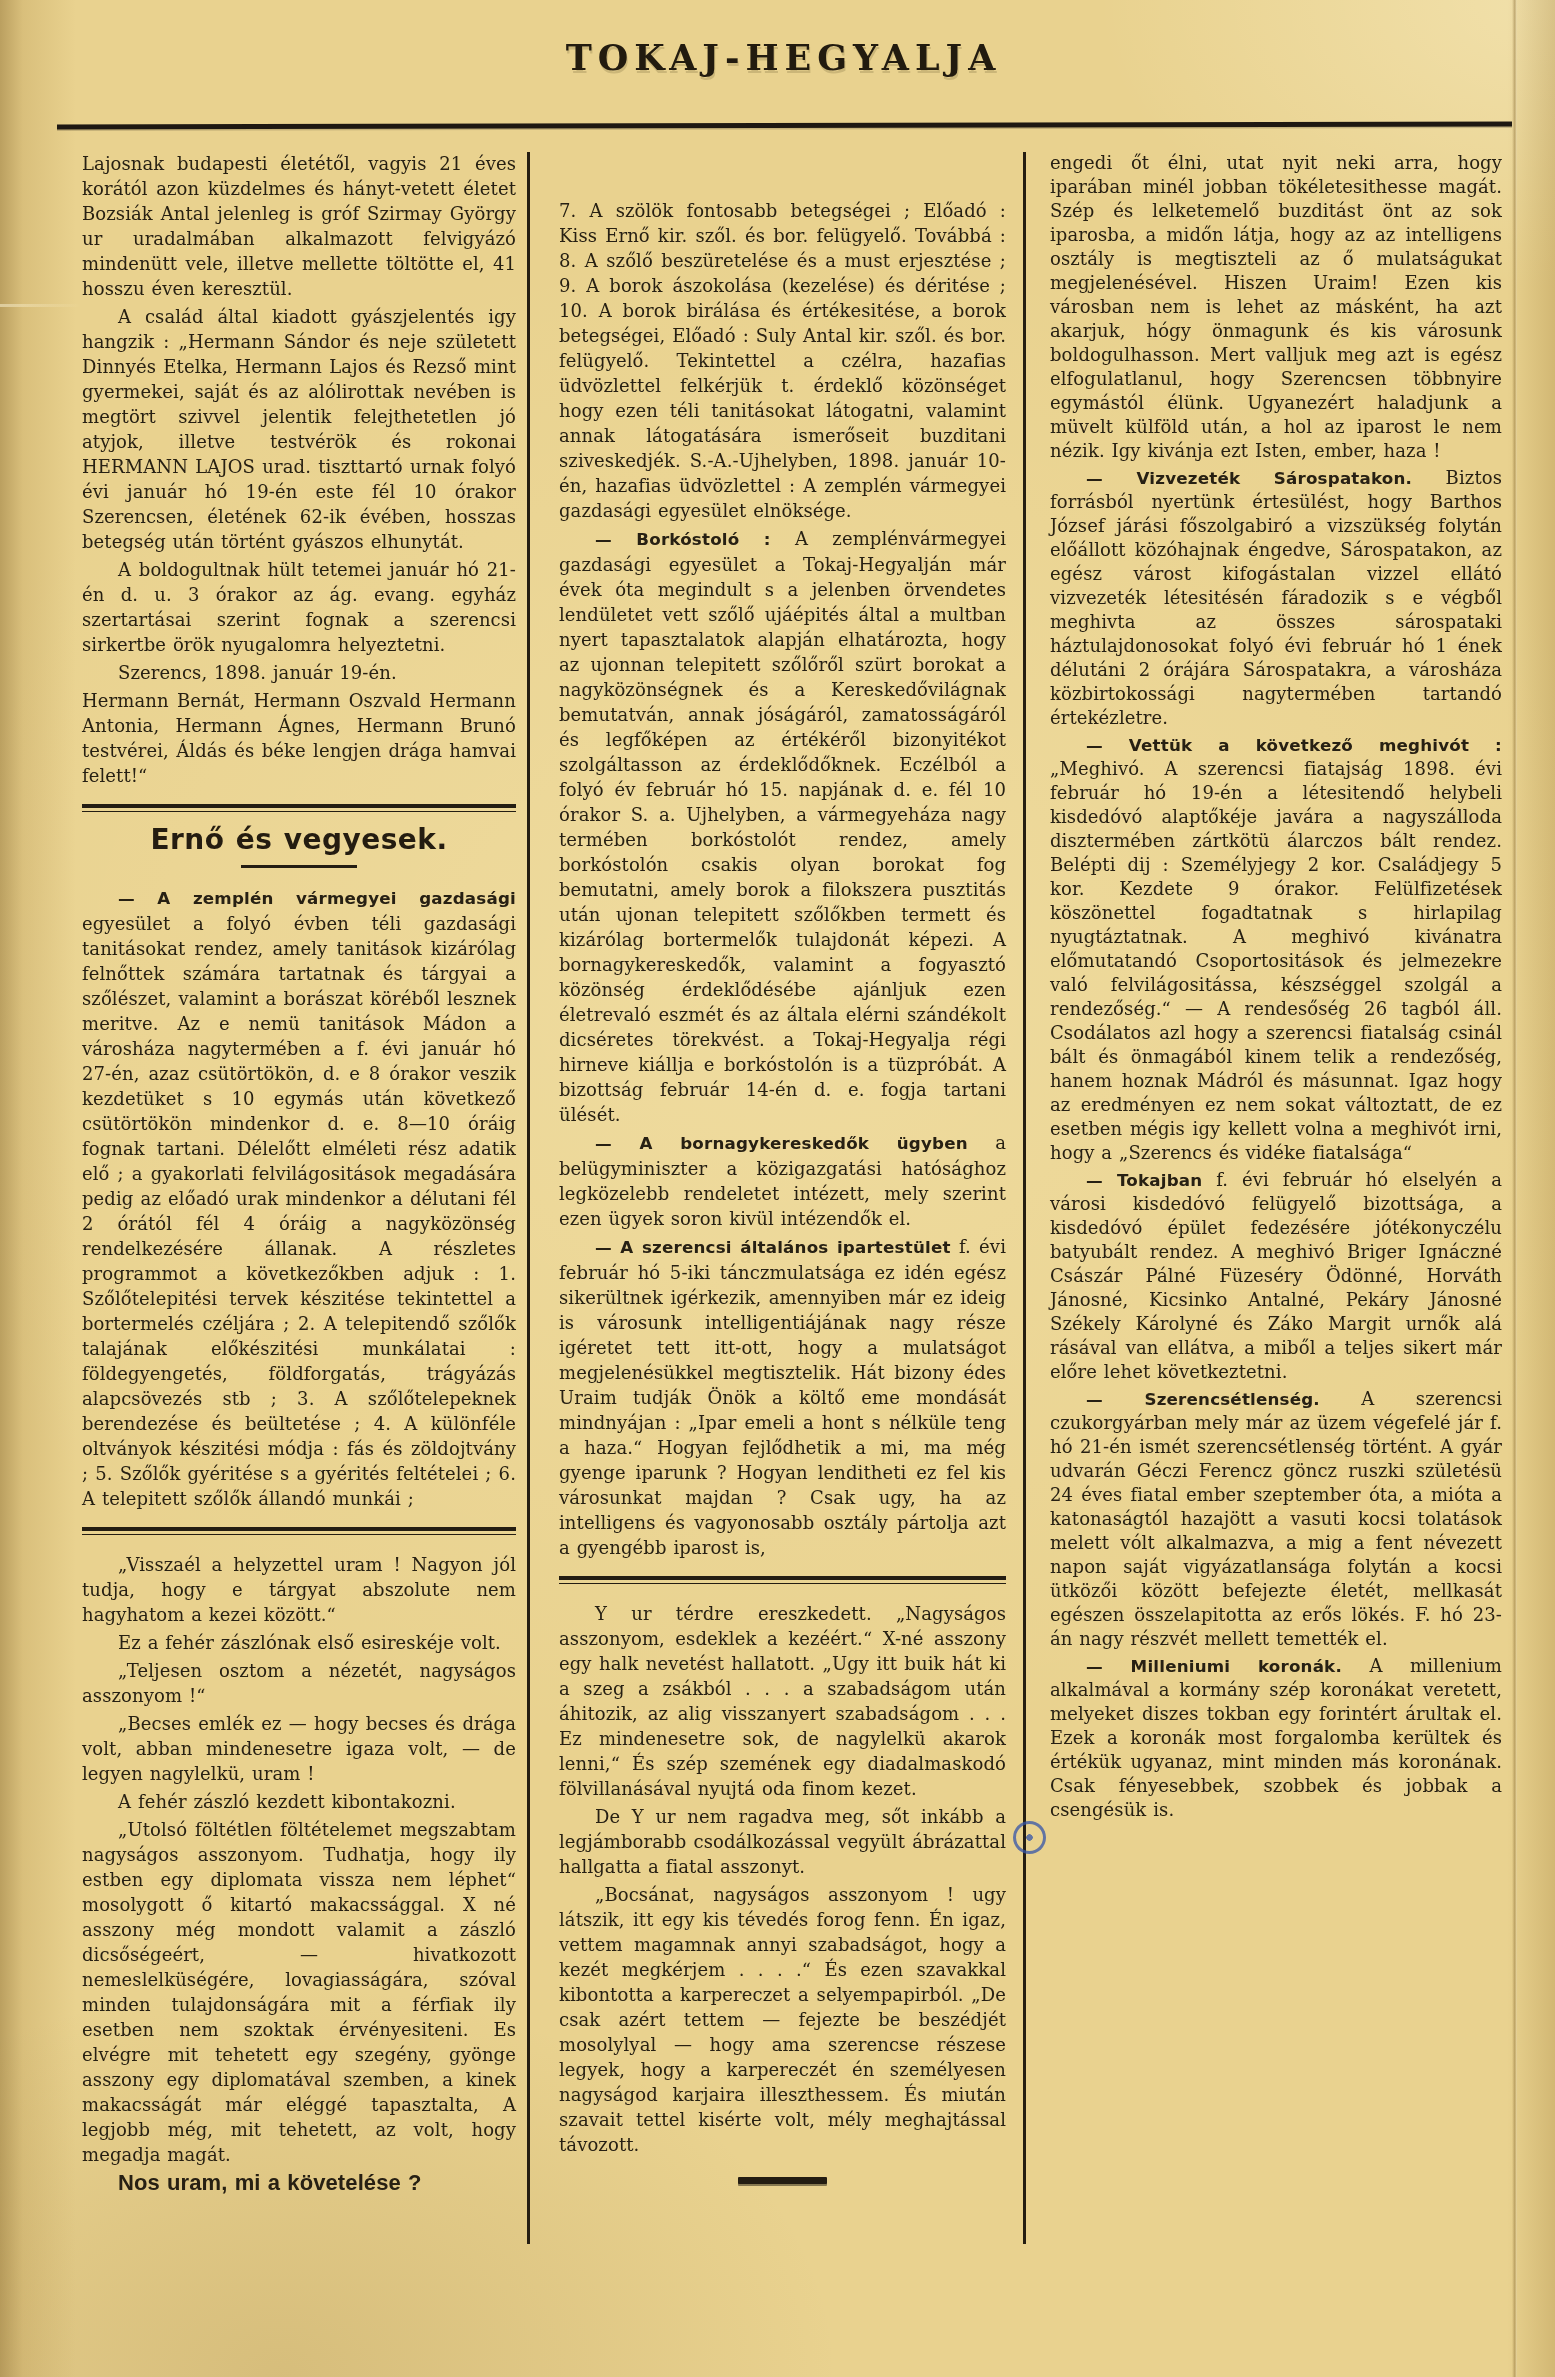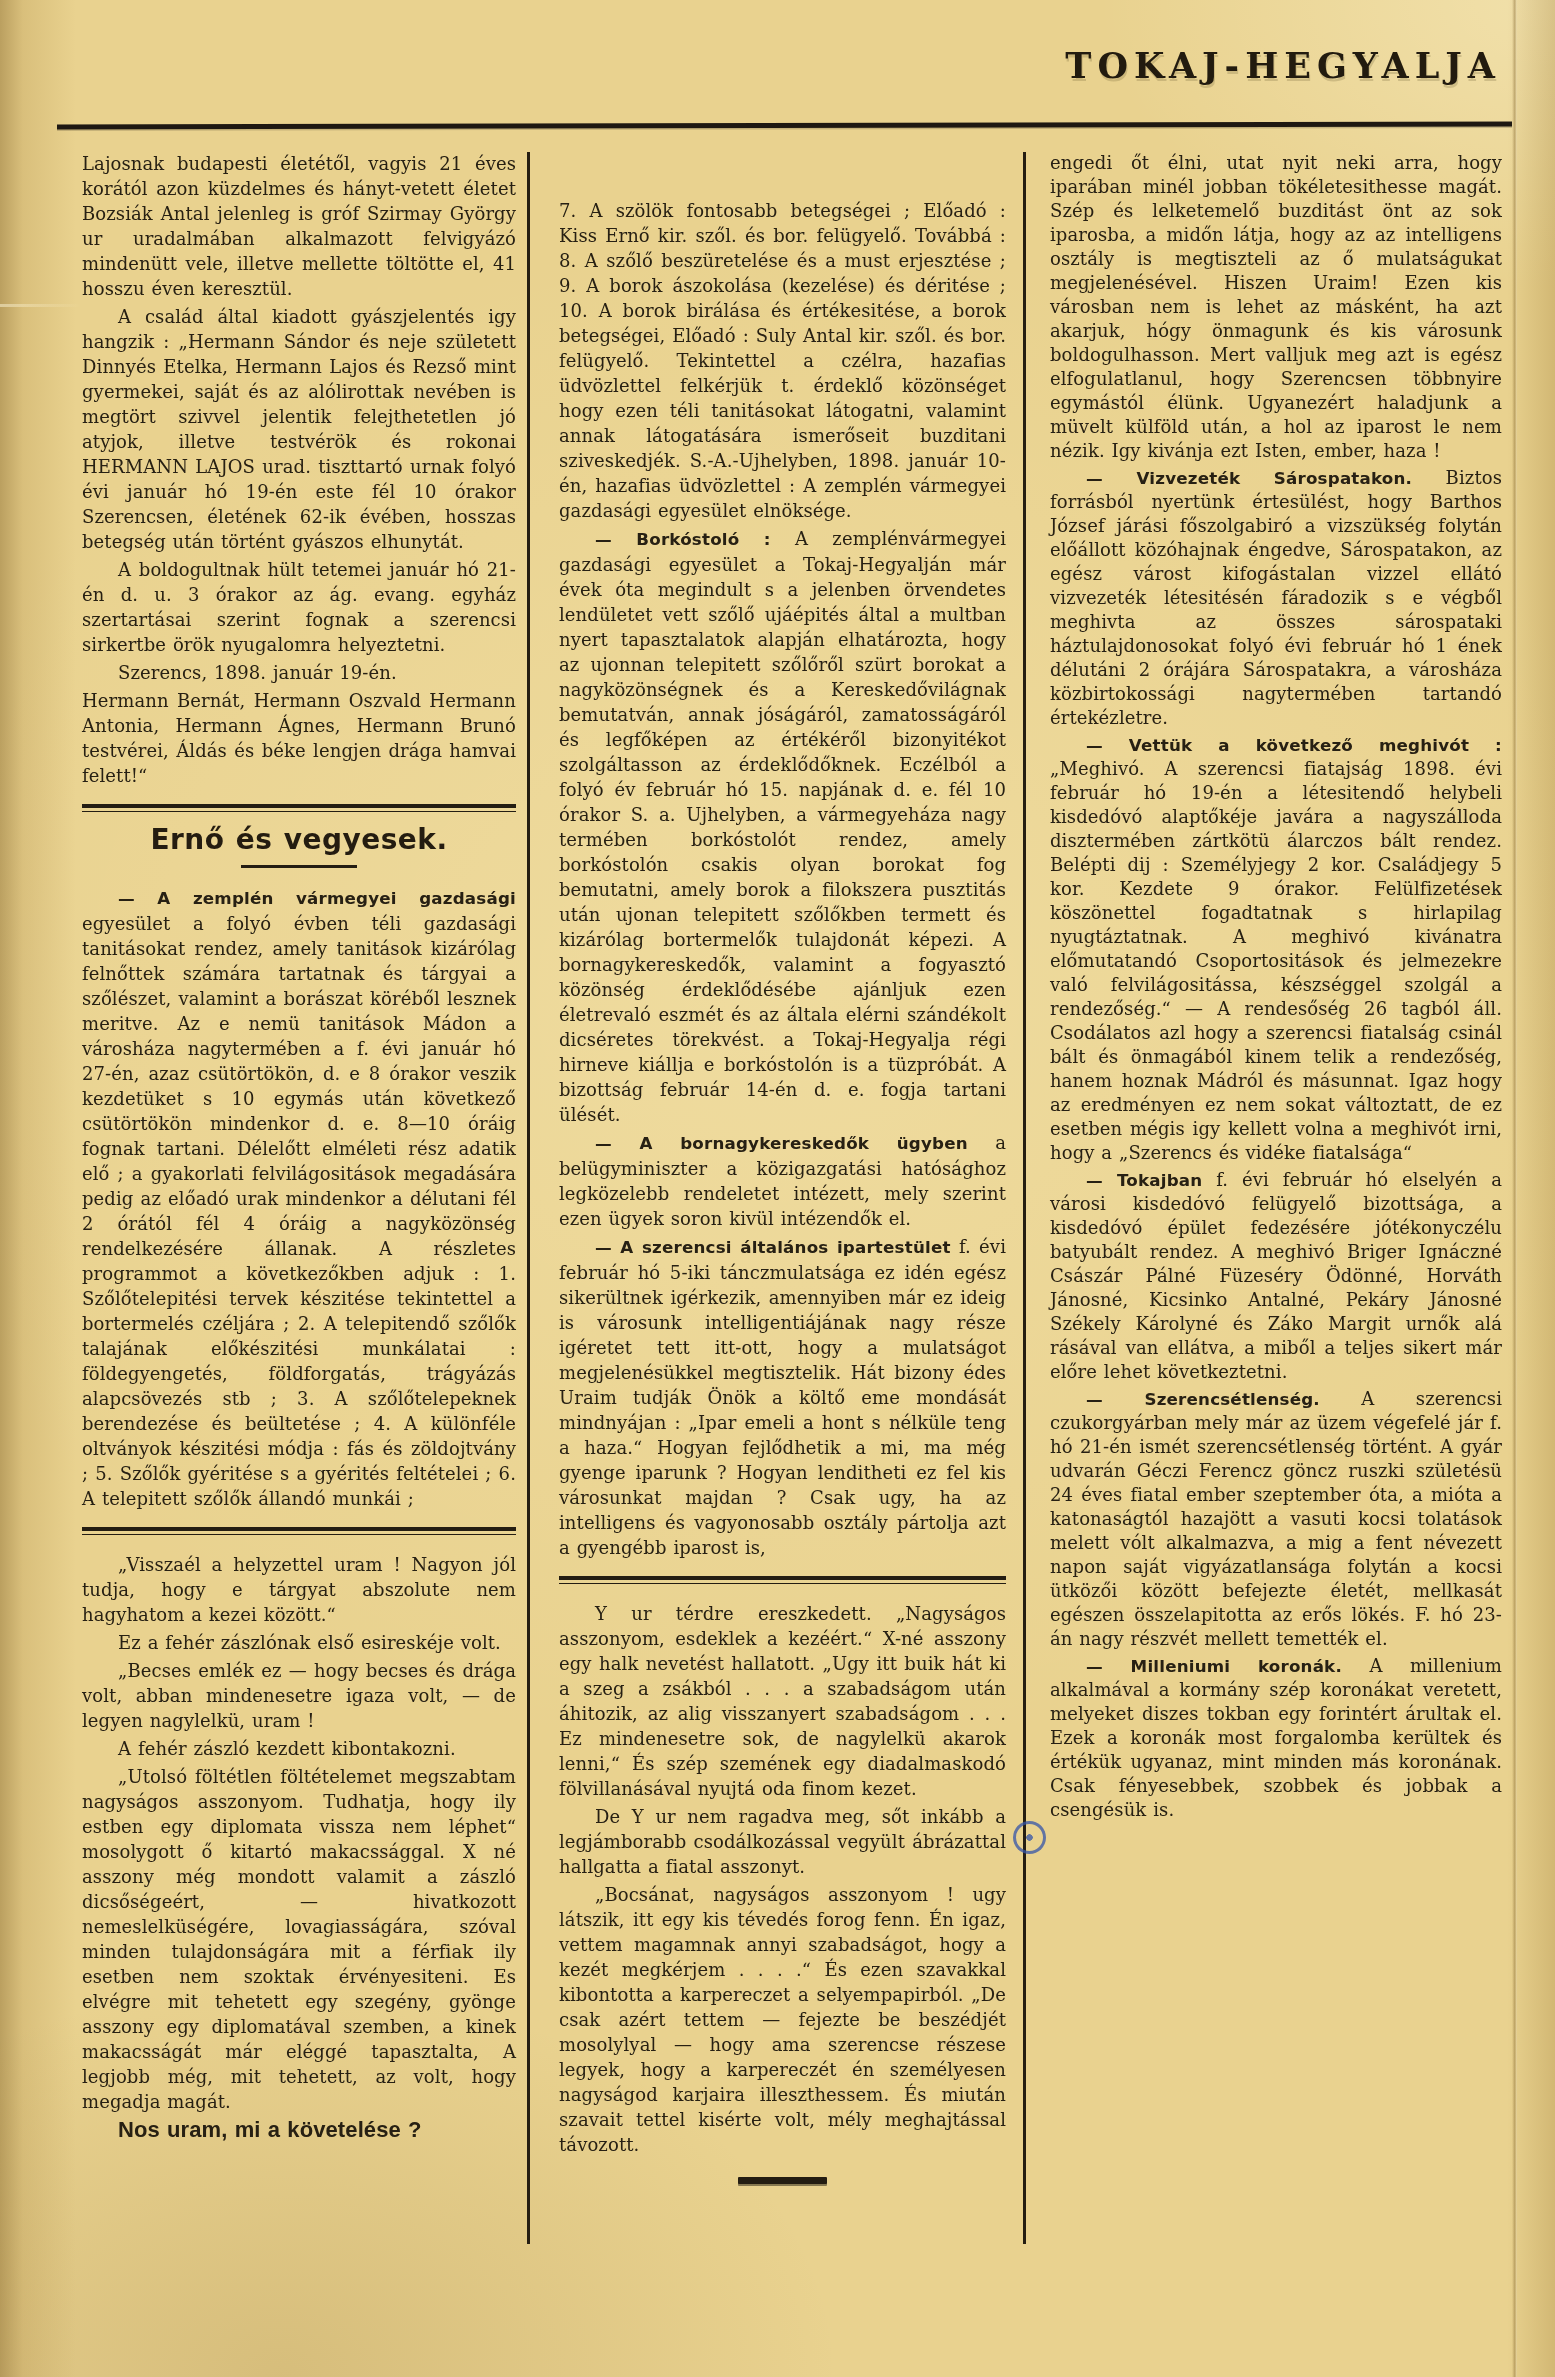--- a/index.html
+++ b/index.html
@@ -15,23 +15,22 @@
     font-family:"DejaVu Serif", serif;
     color:#272013;
   }
   .crease-right{position:absolute;left:1512px;top:0;width:5px;height:100%;
     background:linear-gradient(90deg, rgba(120,90,35,0), rgba(120,90,35,.38) 55%, rgba(255,246,212,.35));}
   .crease-top{position:absolute;left:0;top:304px;width:81px;height:2.5px;
     background:linear-gradient(90deg, rgba(255,248,220,.5), rgba(0,0,0,0));}
 
   .masthead{position:absolute;left:58px;top:37px;width:1451px;text-align:center;}
   .masthead h1{
-    margin:8px;font-size:35px;font-weight:bold;letter-spacing:6px;color:#221b0f;
+    margin:0;font-size:35px;font-weight:bold;letter-spacing:6px;color:#221b0f;
     text-shadow:1px 2.5px 0.5px rgba(95,80,40,.22);
-    text-align:right;
   }
   .head-rule{position:absolute;left:57px;top:123px;width:1455px;height:4.6px;background:#1e1812;
     transform:rotate(-0.12deg);box-shadow:0 1.5px 0 rgba(30,24,18,.18);}
 
   .col{position:absolute;top:151px;font-size:18px;line-height:25px;text-align:justify;
     letter-spacing:0.1px;word-spacing:1px;}
   #col1{left:82px;width:434px;}
   #col2{left:559px;width:447px;margin-top:47px;}
   #col3{left:1050px;width:452px;line-height:24px;}
   .sep{position:absolute;top:152px;width:2.5px;height:2092px;background:#251e12;}
@@ -82,20 +81,21 @@
 
     <p>
       <b class="lead">— A zemplén vármegyei gazdasági</b>
       <span>egyesület a folyó évben téli gazdasági tanitásokat rendez, amely tanitások kizárólag felnőttek számára tartatnak és tárgyai a szőlészet, valamint a borászat köréből lesznek meritve. Az e nemü tanitások Mádon a városháza nagytermében a f. évi január hó 27-én, azaz csütörtökön, d. e 8 órakor veszik kezdetüket s 10 egymás után következő csütörtökön mindenkor d. e. 8—10 óráig fognak tartani. Délelőtt elméleti rész adatik elő ; a gyakorlati felvilágositások megadására pedig az előadó urak mindenkor a délutani fél 2 órától fél 4 óráig a nagyközönség rendelkezésére állanak. A részletes programmot a következőkben adjuk : 1. Szőlőtelepitési tervek készitése tekintettel a bortermelés czéljára ; 2. A telepitendő szőlők talajának előkészitési munkálatai : földegyengetés, földforgatás, trágyázás alapcsövezés stb ; 3. A szőlőtelepeknek berendezése és beültetése ; 4. A különféle oltványok készitési módja : fás és zöldojtvány ; 5. Szőlők gyéritése s a gyérités feltételei ; 6. A telepitett szőlők állandó munkái ;</span>
     </p>
 
     <div class="rule-double"></div>
     <div class="feuilleton">
       <p>„Visszaél a helyzettel uram ! Nagyon jól tudja, hogy e tárgyat abszolute nem hagyhatom a kezei között.“</p>
       <p>Ez a fehér zászlónak első esireskéje volt.</p>
+      <p>„Teljesen osztom a nézetét, nagyságos asszonyom !“</p>
       <p>„Becses emlék ez — hogy becses és drága volt, abban mindenesetre igaza volt, — de legyen nagylelkü, uram !</p>
       <p>A fehér zászló kezdett kibontakozni.</p>
       <p>„Utolsó föltétlen föltételemet megszabtam nagyságos asszonyom. Tudhatja, hogy ily estben egy diplomata vissza nem léphet“ mosolygott ő kitartó makacssággal. X né asszony még mondott valamit a zászló dicsőségeért, — hivatkozott nemeslelküségére, lovagiasságára, szóval minden tulajdonságára mit a férfiak ily esetben nem szoktak érvényesiteni. Es elvégre mit tehetett egy szegény, gyönge asszony egy diplomatával szemben, a kinek makacsságát már eléggé tapasztalta, A legjobb még, mit tehetett, az volt, hogy megadja magát.</p>
       <p class="speech-bold">Nos uram, mi a követelése ?</p>
     </div>
   </section>
 
   <section class="col" id="col2">
     <p class="flush">7. A szölök fontosabb betegségei ; Előadó : Kiss Ernő kir. szől. és bor. felügyelő. Továbbá : 8. A szőlő beszüretelése és a must erjesztése ; 9. A borok ászokolása (kezelése) és déritése ; 10. A borok birálása és értékesitése, a borok betegségei, Előadó : Suly Antal kir. szől. és bor. felügyelő. Tekintettel a czélra, hazafias üdvözlettel felkérjük t. érdeklő közönséget hogy ezen téli tanitásokat látogatni, valamint annak látogatására ismerőseit buzditani sziveskedjék. S.-A.-Ujhelyben, 1898. január 10-én, hazafias üdvözlettel : A zemplén vármegyei gazdasági egyesület elnöksége.</p>
 

